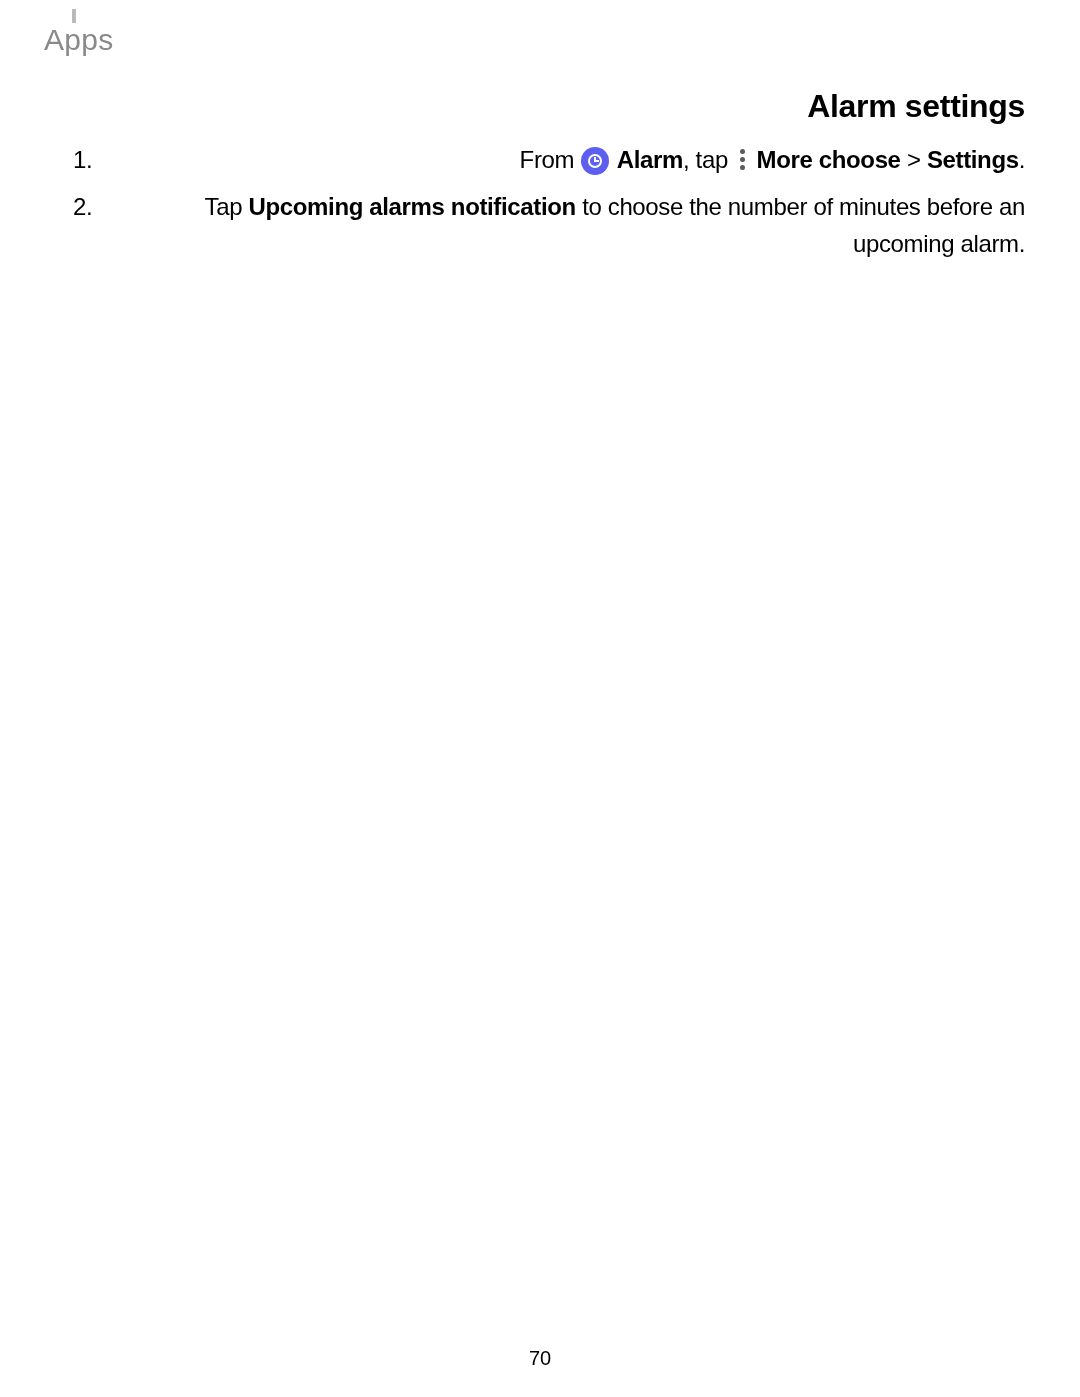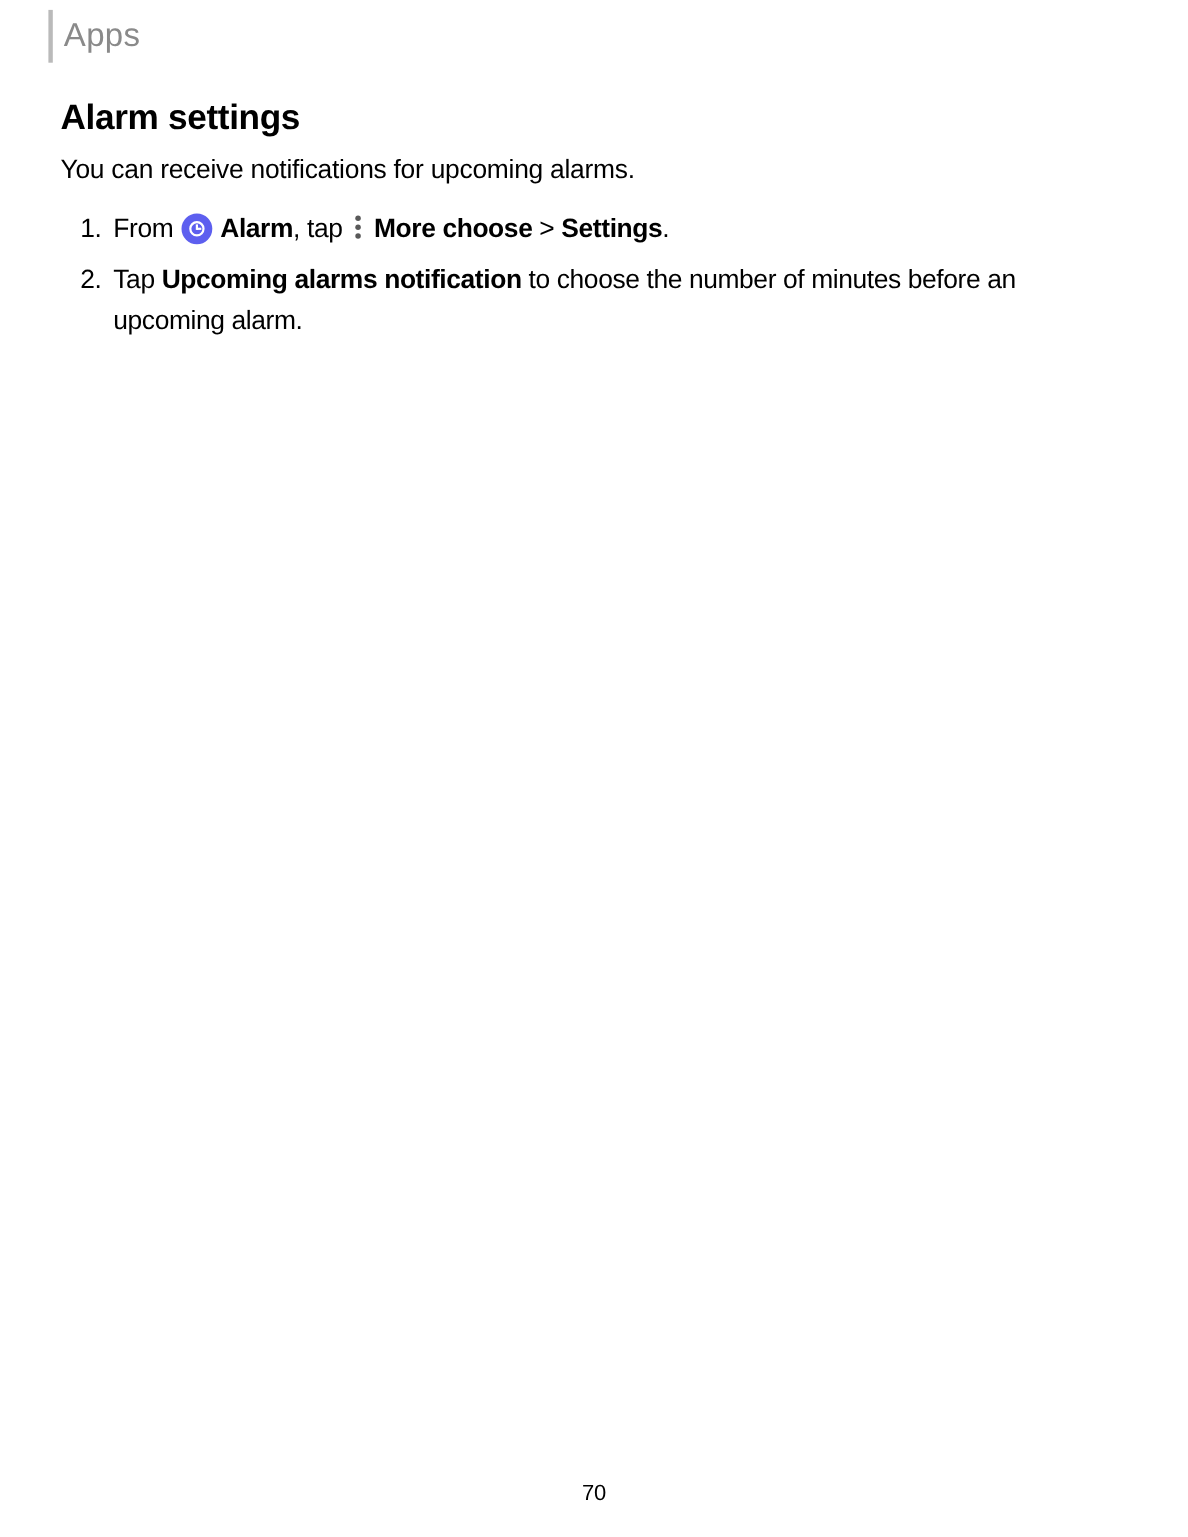--- a/index.html
+++ b/index.html
@@ -1,18 +1,19 @@
 <!DOCTYPE html>
 <html><head>
   <meta charset="utf-8">
   <style>
     * {
       margin: 0;
       padding: 0;
       box-sizing: border-box;
+      flex-direction: column;
     }
     body {
       font-family: 'Segoe UI', -apple-system, Arial, sans-serif;
       width: 1080px;
       height: 1397px;
       background: #fff;
       position: relative;
       letter-spacing: -0.01em;
     }
     .header-section {
@@ -33,20 +34,21 @@
       font-size: 30px;
       font-weight: 400;
       color: #8a8a8a;
       letter-spacing: 0.01em;
     }
     .content {
       position: absolute;
       top: 88px;
       left: 55px;
       right: 55px;
+      text-align: right;
     }
     .section-title {
       font-size: 32px;
       font-weight: 700;
       color: #000;
       margin-bottom: 16px;
       letter-spacing: -0.01em;
     }
     .intro-text {
       font-size: 24px;
@@ -145,21 +147,20 @@
 </head>
 <body>
 
 <div class="header-section">
   <div class="header-bar"></div>
   <div class="header-text">Apps</div>
 </div>
 
 <div class="content">
   <h2 class="section-title">Alarm settings</h2>
-  <p class="intro-text">You can receive notifications for upcoming alarms.</p>
 
   <ol class="steps">
     <li class="step">
       <span class="step-number">1.</span>
       <span>From </span><span class="clock-icon">
           <span class="clock-icon-inner"></span>
         </span>
       <span class="bold">Alarm</span><span>, tap </span><span class="more-icon">
           <span></span>
           <span></span>

